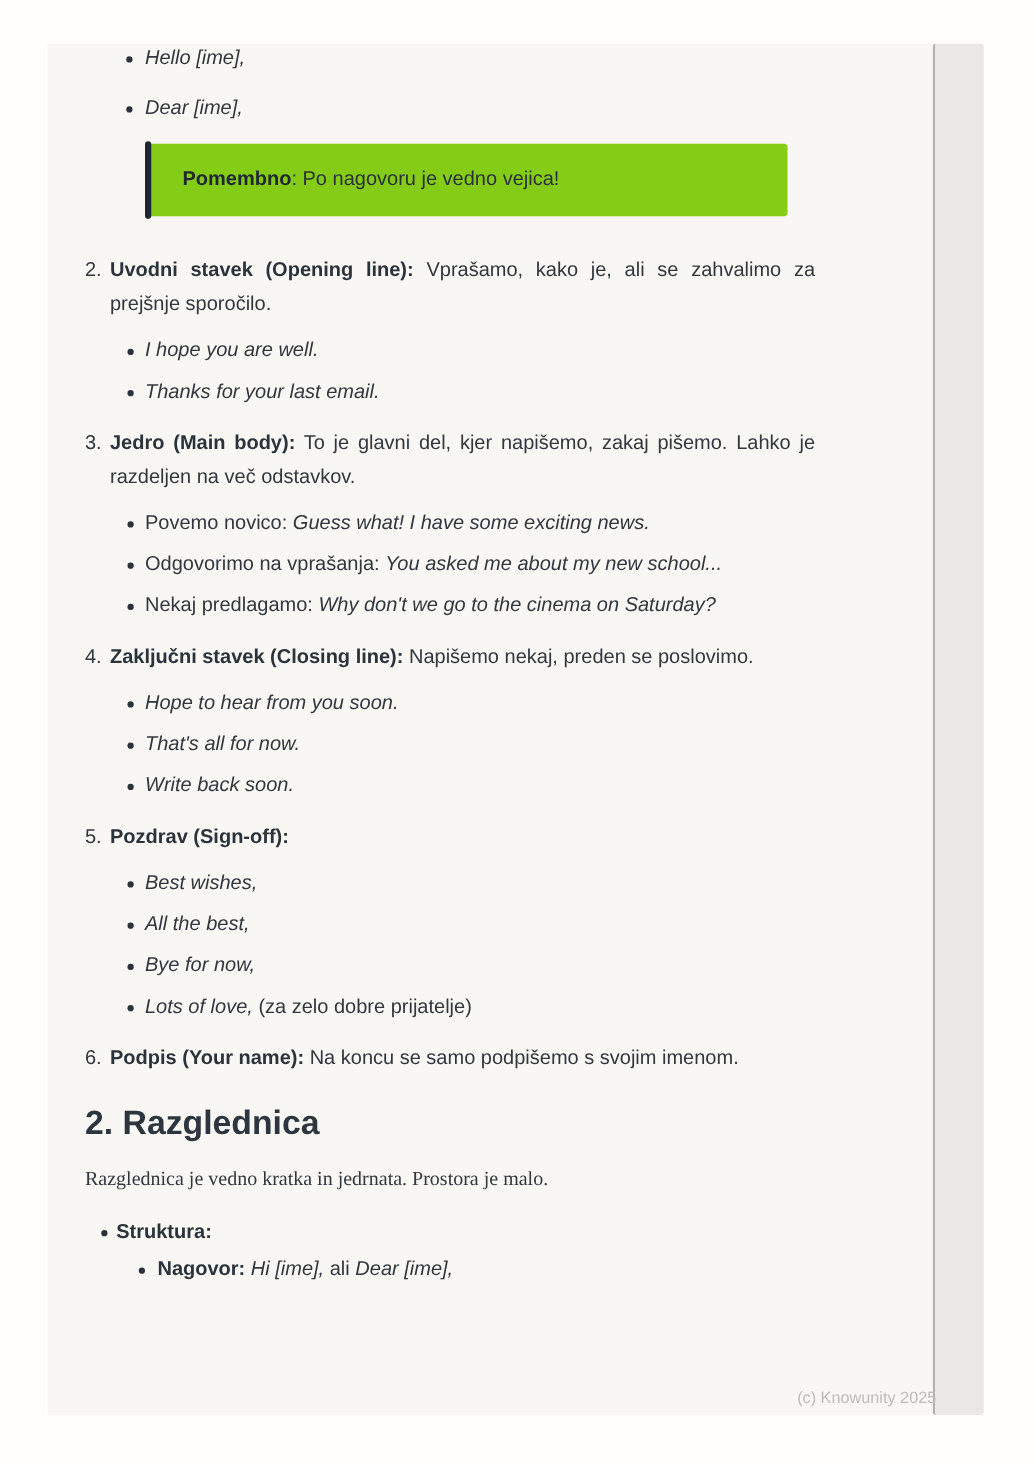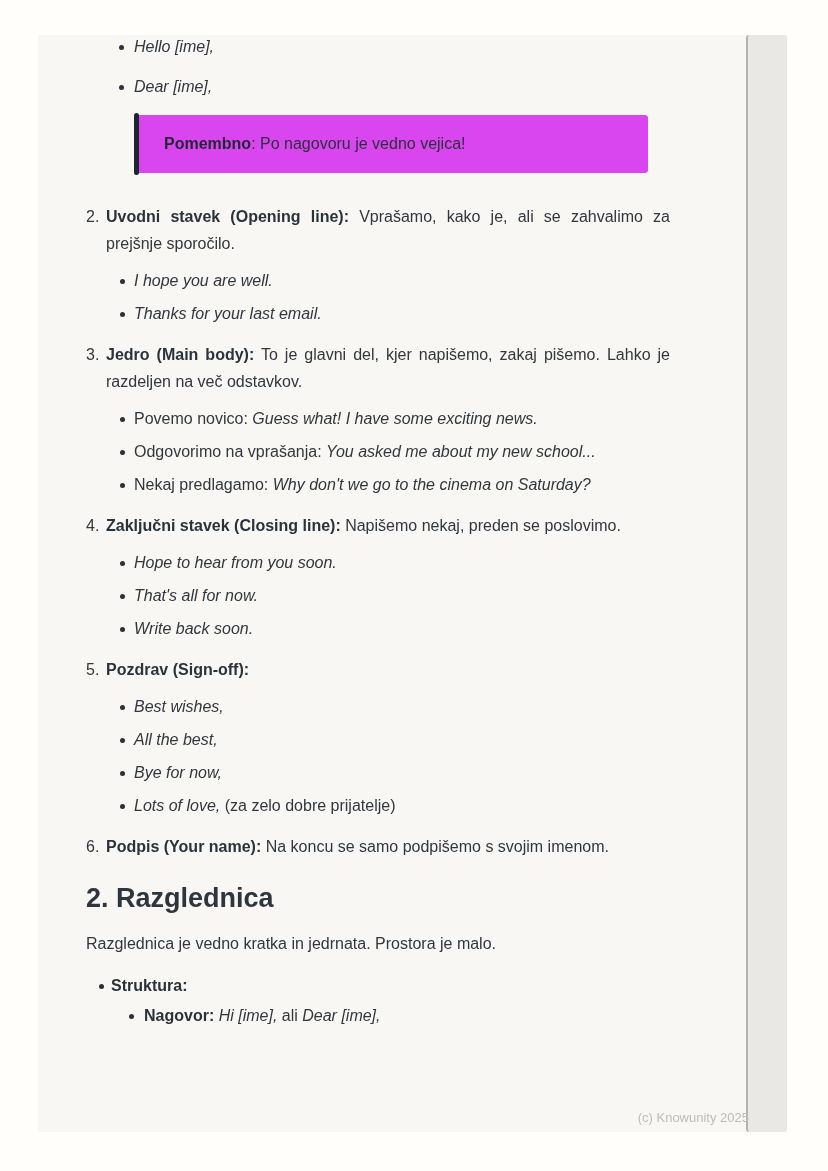--- a/index.html
+++ b/index.html
@@ -18,38 +18,38 @@
   }
   .scrollbar {
     position: absolute; top: 0; right: 0; bottom: 0;
     width: 41px;
     background: #e9e8e5;
     border-left: 2px solid #b3b2af;
     border-radius: 3px;
     box-sizing: border-box;
   }
   .content {
-    position: absolute; left: 48px; top: 0;
+    position: absolute; left: 30px; top: 0;
     width: 584px;
     font-size: 16px;
   }
   
   ul.blist { list-style: none; margin: 0; padding: 0 0 0 48px; }
   ul.blist > li { position: relative; line-height: 24px; margin-bottom: 16px; }
   ul.blist > li::before {
     content: ""; position: absolute; left: -15px; top: 10px;
     width: 5px; height: 5px; border-radius: 50%; background: #2b3138;
   }
   
   .callout {
     position: relative;
     margin: 3px 0 0 48px;
     width: 514px;
     box-sizing: border-box;
-    background: #d946ef;
+    background: #84cc16;
     border-radius: 3px;
     padding: 17px 20px 17px 30px;
   }
   .callout-bar {
     position: absolute; left: 0; top: -2px; bottom: -2px;
     width: 5px; border-radius: 3px;
     background: #1d2531;
   }
   .callout p { margin: 0; line-height: 24px; color: #2a313a; }
   .callout strong { color: #1f2733; }
@@ -64,21 +64,21 @@
   ul.sub > li::before {
     content: ""; position: absolute; left: -14px; top: 10px;
     width: 5px; height: 5px; border-radius: 50%; background: #2b3138;
   }
   
   h2.section-heading {
     margin: 24px 0 0 0;
     font-size: 27px; line-height: 28px;
     font-weight: 700; color: #2d363f;
   }
-  p.section-paragraph { margin: 20px 0 0 0; line-height: 24px; }
+  p.section-paragraph { margin: 20px 0 0 0; line-height: 24px; font-family: Liberation Serif, serif; }
   ul.struct { list-style: none; margin: 18px 0 0 0; padding: 0 0 0 25px; }
   ul.struct > li { position: relative; line-height: 24px; }
   ul.struct > li::before {
     content: ""; position: absolute; left: -12px; top: 10px;
     width: 5px; height: 5px; border-radius: 50%; background: #2b3138;
   }
   ul.struct ul { list-style: none; margin: 6px 0 0 0; padding: 0 0 0 33px; }
   ul.struct ul > li { position: relative; line-height: 24px; margin-bottom: 9px; }
   ul.struct ul > li::before {
     content: ""; position: absolute; left: -15px; top: 10px;

